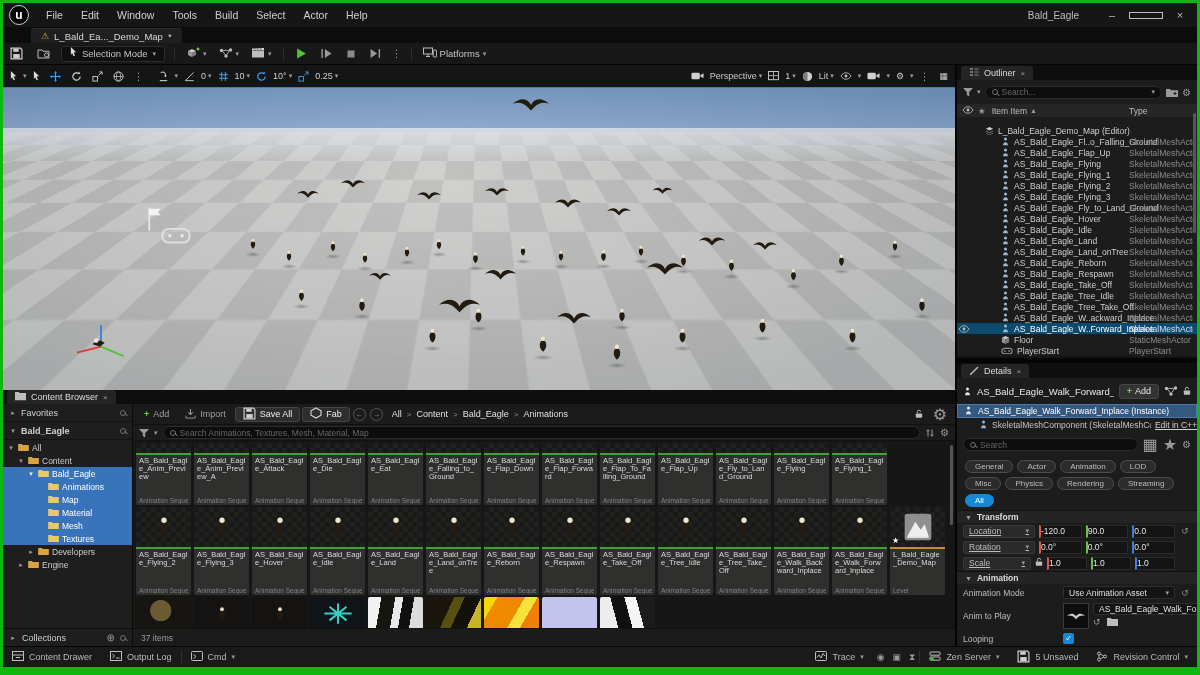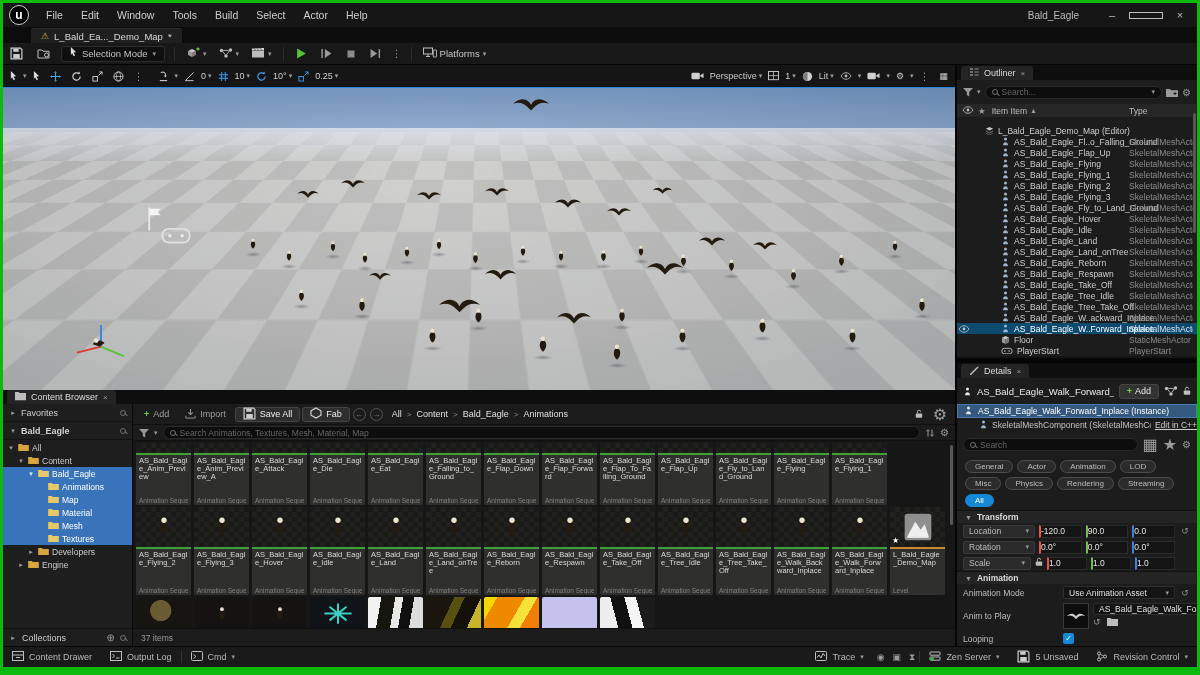--- a/index.html
+++ b/index.html
@@ -87,21 +87,21 @@
   .d-inst{display:flex;align-items:center;gap:5px;height:14px;background:#35587f;border:1px solid #4a79ad;font-size:8.5px;color:#fff;padding-left:6px;white-space:nowrap;overflow:hidden;}
   .d-comp{display:flex;align-items:center;gap:4px;height:14px;font-size:8.5px;color:#c3c3c3;padding-left:22px;white-space:nowrap;overflow:hidden;}
   .d-comp .edit-link{text-decoration:underline;color:#cfcfcf;flex:none;}
   .d-searchrow{display:flex;align-items:center;gap:5px;padding:3px 6px;}
   .d-chips{display:flex;flex-wrap:wrap;gap:4px;padding:3px 8px;}
   .chip{border:1px solid #4d4d4d;background:#2b2b2b;color:#bdbdbd;font-size:8px;border-radius:8px;padding:1px 9px;}
   .chip.active{background:#1589d6;border-color:#1589d6;color:#fff;}
   .sec-hdr{display:flex;align-items:center;gap:5px;height:13px;background:#242424;color:#dcdcdc;font-size:8.5px;font-weight:bold;padding-left:8px;border-top:1px solid #121212;}
   .sec-hdr .tri{font-size:7px;color:#9a9a9a;}
   .t-rowv{display:flex;align-items:center;height:16px;padding:0 6px;gap:4px;font-size:8.5px;color:#bdbdbd;}
-  .t-label{width:72px;flex:none;display:flex;align-items:center;gap:3px;background:#2a2a2a;border:1px solid #3a3a3a;border-radius:2px;height:13px;padding:0 5px;}
+  .t-label{width:72px;flex:none;display:flex;align-items:center;gap:3px;background:#2a2a2a;border:1px solid #3a3a3a;border-radius:2px;height:13px;padding:0 5px;text-decoration:underline;}
   .axis{flex:1;display:flex;align-items:center;background:#141414;border:1px solid #2b2b2b;height:13px;color:#e4e4e4;overflow:hidden;}
   .axis.x{border-left:2px solid #e2574c;}
   .axis.y{border-left:2px solid #6fbf4e;}
   .axis.z{border-left:2px solid #3f7fe0;}
   .reset{color:#8d8d8d;font-size:9px;width:12px;text-align:center;flex:none;}
   .prop-row{display:flex;align-items:center;padding:2px 6px;font-size:8.5px;color:#bdbdbd;gap:4px;}
   .prop-lab{width:96px;flex:none;}
   .combo{display:flex;align-items:center;justify-content:space-between;background:#141414;border:1px solid #2e2e2e;border-radius:2px;height:13px;padding:0 5px;color:#e0e0e0;flex:1;overflow:hidden;white-space:nowrap;}
   .cb-check{width:11px;height:11px;background:#1589d6;border-radius:2px;color:#fff;font-size:8px;display:flex;align-items:center;justify-content:center;}
   .thumb-mini{width:26px;height:26px;background:#0d0d0d;border:1px solid #3a3a3a;display:flex;align-items:center;justify-content:center;flex:none;}

